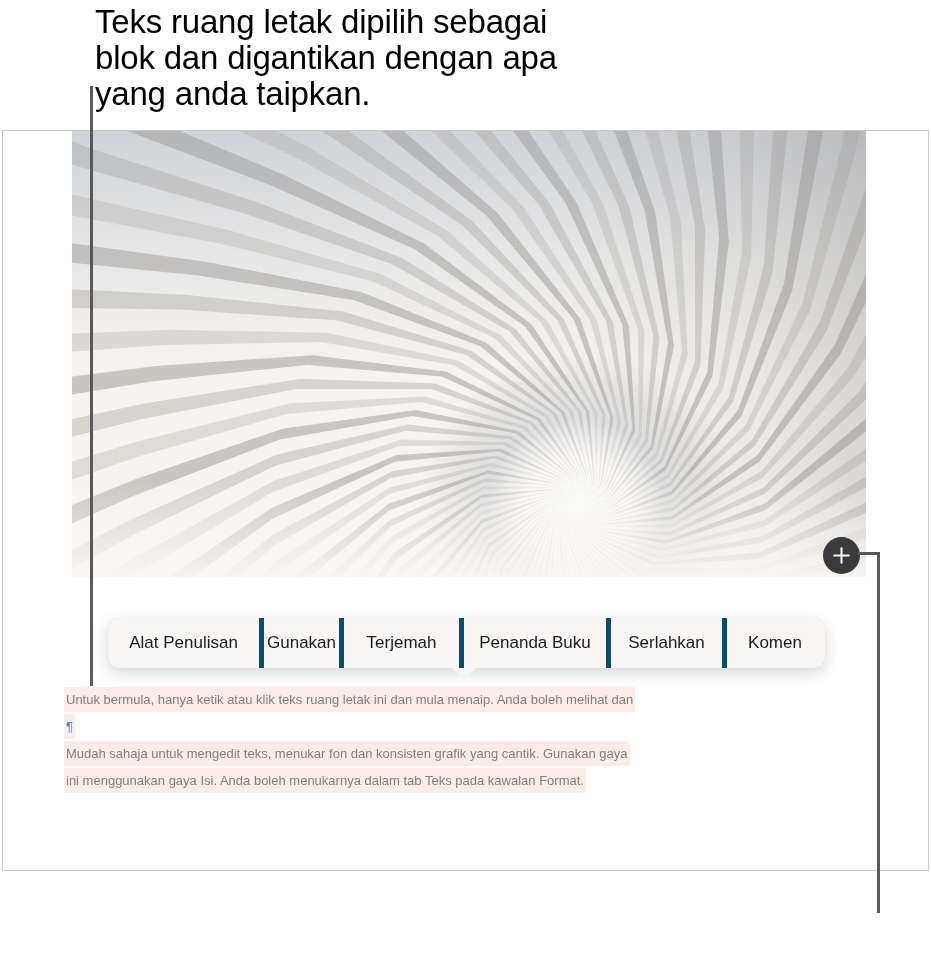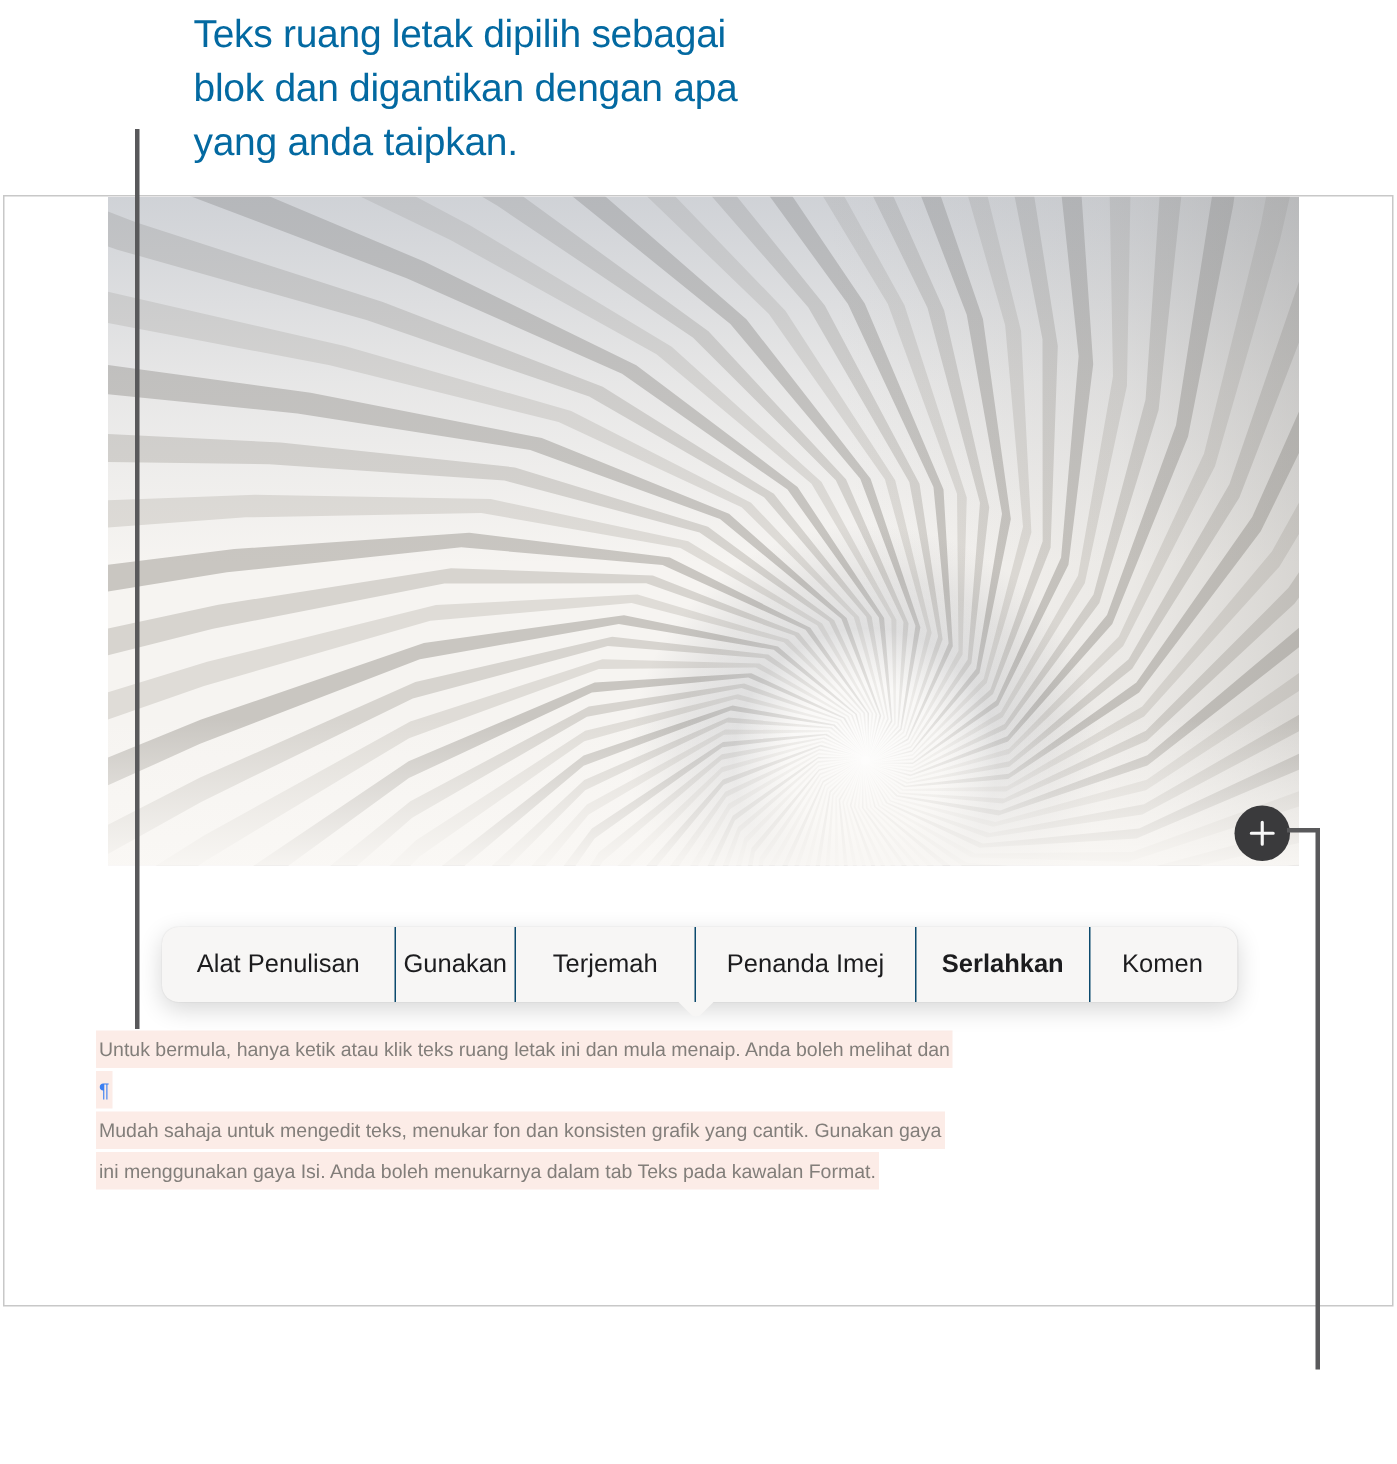--- a/index.html
+++ b/index.html
@@ -1,20 +1,20 @@
 <!DOCTYPE html>
 <html><head>
 <meta charset="utf-8">
 <style>
   html,body{margin:0;padding:0;background:#ffffff;}
   .stage{position:relative;width:931px;height:976px;overflow:hidden;background:#fff;
          font-family:"Liberation Sans", sans-serif;}
 
   
-  .callout{position:absolute;color:#0369a1;font-size:26px;line-height:36px;letter-spacing:-0.2px;margin-left:34px;}
+  .callout{position:absolute;color:#000000;font-size:33px;line-height:36px;letter-spacing:-0.2px;}
   .callout-top{left:95px;top:4px;text-align:left;}
   .callout-bottom{right:57px;top:893px;text-align:right;}
   .cline{position:absolute;background:#59595b;z-index:10;}
   .line-top{left:90px;top:86px;width:3px;height:600px;}
   .line-right-h{left:858px;top:552px;width:21px;height:3px;}
   .line-right-v{left:877px;top:552px;width:3px;height:361px;}
 
   
   .page{position:absolute;left:2px;top:130px;width:925px;height:739px;background:#ffffff;
         border:1px solid #c8c8c8;}
@@ -36,26 +36,26 @@
   .replace-btn svg{display:block;}
 
   
   .context-menu{position:absolute;left:105px;top:487px;width:717px;height:50px;background:#f7f6f5;
                 border-radius:11px;display:flex;align-items:stretch;z-index:5;
                 box-shadow:0 5px 16px rgba(0,0,0,0.16),0 0 1px rgba(0,0,0,0.12);}
   .cm-tail{position:absolute;left:347px;top:40px;width:18px;height:18px;background:#f7f6f5;
            transform:rotate(45deg);border-radius:0 0 5px 0;}
   .cm-item{display:flex;align-items:center;justify-content:center;background:none;border:none;
            font-family:inherit;font-size:17px;color:#1c1c1e;cursor:pointer;padding:0;position:relative;}
-  .cm-item:not(:last-of-type){border-right:1px solid #0c4a6e;}
+  .cm-item:not(:last-of-type){border-right:5px solid #0c4a6e;}
   .cm-item:nth-of-type(1){width:156px;}
   .cm-item:nth-of-type(2){width:80px;}
   .cm-item:nth-of-type(3){width:120px;}
   .cm-item:nth-of-type(4){width:147px;}
-  .cm-item:nth-of-type(5){width:116px;font-weight:bold;}
+  .cm-item:nth-of-type(5){width:116px;}
   .cm-item:nth-of-type(6){width:96px;}
 
   
   .doc-text{position:absolute;left:61px;top:555px;width:820px;font-size:13px;line-height:27px;
             color:#827e7a;cursor:text;}
   .doc-line{height:27px;white-space:nowrap;}
   .hl{background:#fcece7;padding:5px 2px;}
   .pilcrow{color:#3b7ff2;}
 </style>
 </head>
@@ -157,21 +157,21 @@
       <svg width="21" height="21" viewBox="0 0 21 21">
         <path d="M10.5 3.2v14.6M3.2 10.5h14.6" stroke="#f7f7f7" stroke-width="2.1" stroke-linecap="round" fill="none"></path>
       </svg>
     </button>
 
     <div class="context-menu">
       <div class="cm-tail"></div>
       <button class="cm-item">Alat Penulisan</button>
       <button class="cm-item">Gunakan</button>
       <button class="cm-item">Terjemah</button>
-      <button class="cm-item">Penanda Imej</button>
+      <button class="cm-item">Penanda Buku</button>
       <button class="cm-item">Serlahkan</button>
       <button class="cm-item">Komen</button>
     </div>
 
     <div class="doc-text">
       <div class="doc-line">
         <span class="hl"><span>Untuk bermula, hanya ketik atau klik teks ruang letak ini dan mula menaip. Anda boleh melihat dan</span></span>
       </div>
       <div class="doc-line">
         <span class="hl"><span class="pilcrow">¶</span></span>

